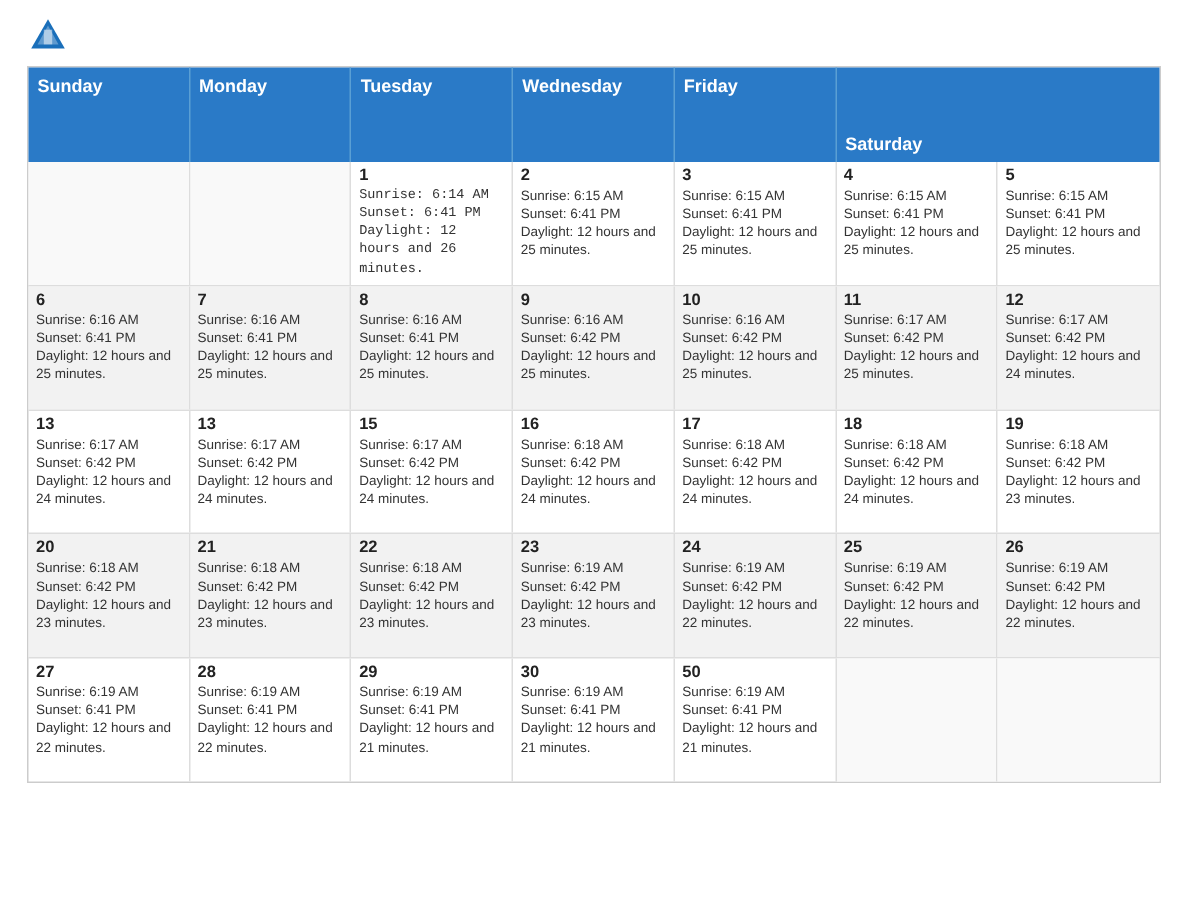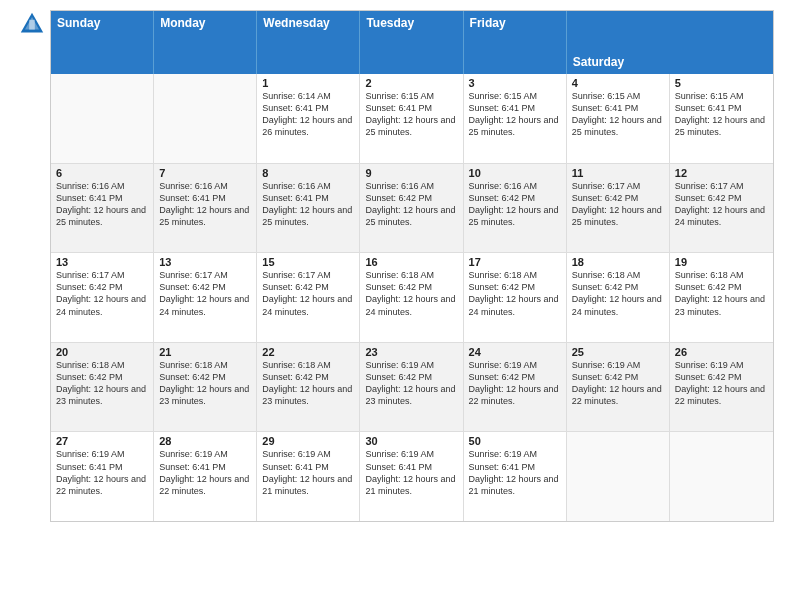--- a/index.html
+++ b/index.html
@@ -7,21 +7,21 @@
       width: 792px;
       height: 612px;
       font-family: Arial, sans-serif;
       background: #fff;
       overflow: hidden;
     }
     .page {
       width: 792px;
       height: 532px;
       display: flex;
-      flex-direction: row;
+      flex-direction: column;
       padding: 10px 18px 10px 18px;
     }
     .header {
       display: flex;
       justify-content: space-between;
       align-items: flex-start;
       margin-bottom: 6px;
     }
     .logo {
       display: flex;
@@ -127,32 +127,32 @@
     <div class="title-block">
       <div class="title-month"></div>
       <div class="title-location"></div>
     </div>
   </div>
 
   <div class="calendar">
     <div class="cal-header">
     <div class="cal-header-cell">Sunday</div>
         <div class="cal-header-cell">Monday</div>
+        <div class="cal-header-cell">Tuesday</div>
         <div class="cal-header-cell">Wednesday</div>
-        <div class="cal-header-cell">Tuesday</div>
         <div class="cal-header-cell">Friday</div>
         <div class="cal-header-cell">Saturday</div>
       </div>
     <div class="cal-body">
     <div class="cal-row">
           <div class="cal-cell empty"></div>
           <div class="cal-cell empty"></div>
           <div class="cal-cell">
             <span class="day-num">1</span>
-            <div class="cell-info" style="white-space: pre-line;">Sunrise: 6:14 AM
+            <div class="cell-info" style="white-space: pre-line; font-family: Liberation Mono, monospace;">Sunrise: 6:14 AM
 Sunset: 6:41 PM
 Daylight: 12 hours and 26 minutes.</div>
           </div>
           <div class="cal-cell">
             <span class="day-num">2</span>
             <div class="cell-info" style="white-space: pre-line;">Sunrise: 6:15 AM
 Sunset: 6:41 PM
 Daylight: 12 hours and 25 minutes.</div>
           </div>
           <div class="cal-cell">

